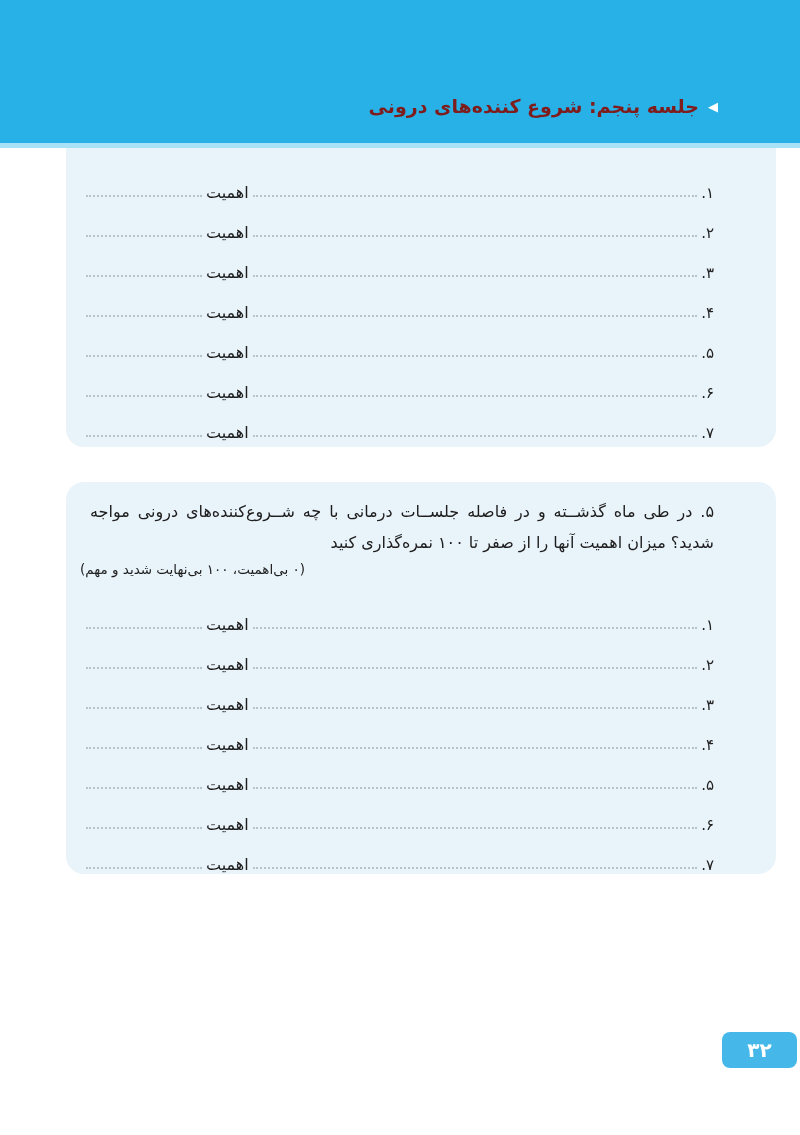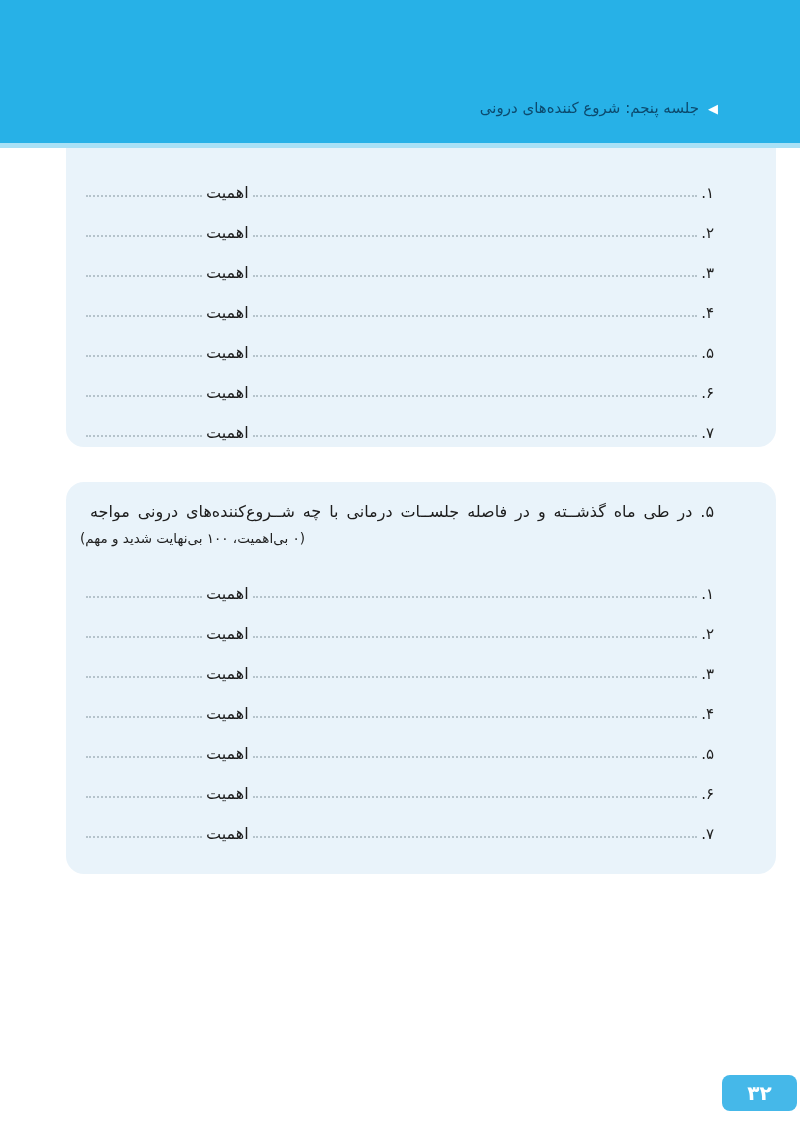--- a/index.html
+++ b/index.html
@@ -12,21 +12,21 @@
   
   .header-band{
     position:absolute;top:0;left:0;width:800px;height:143px;
     background:#27b1e7;border-bottom:5px solid #a9e1f6;
   }
   .header-inner{
     position:absolute;right:82px;bottom:26px;
     direction:rtl;text-align:right;display:flex;align-items:center;
   }
   .header-title{
-    color:#0c4a6e;font-size:15px;font-weight:normal;letter-spacing:0.2px;
+    color:#7f1d1d;font-size:19px;font-weight:bold;letter-spacing:0.2px;
   }
   .header-marker{
     color:#ffffff;font-size:13px;margin-left:9px;line-height:1;
   }
   
   .card{
     box-sizing:border-box;
     margin-left:66px;width:710px;
     background:#e9f3fa;border-radius:18px;
     padding:14px 62px 6px 14px;
@@ -62,21 +62,21 @@
   }
   .dots.long{flex:1 1 auto;}
   .dots.short{flex:0 0 116px;}
   .row-label{
     font-size:16px;line-height:1.15;color:#1d1d1d;flex:0 0 auto;margin-top:16px;
   }
   
   .page-badge{
     position:absolute;top:1032px;right:3px;width:75px;height:36px;
     background:#45b8e9;border-radius:8px;
-    display:flex;align-items:center;justify-content:center;margin-top:43px;
+    display:flex;align-items:center;justify-content:center;
   }
   .page-badge span{
     color:#ffffff;font-size:20px;font-weight:bold;line-height:1;
   }
 </style>
 </head>
 <body>
 
 <div class="header-band">
   <div class="header-inner">
@@ -130,20 +130,21 @@
       <span class="row-num">۷.</span>
       <span class="dots long"></span>
       <span class="row-label">اهمیت</span>
       <span class="dots short"></span>
     </div>
   </div>
 </div>
 
 <div class="card card2">
   <div class="qline qline1">۵. در طی ماه گذشــته و در فاصله جلســات درمانی با چه شــروع‌کننده‌های درونی مواجه</div>
+  <div class="qline qline2">شدید؟ میزان اهمیت آنها را از صفر تا ۱۰۰ نمره‌گذاری کنید</div>
   <div class="scale-note2">(۰ بی‌اهمیت، ۱۰۰ بی‌نهایت شدید و مهم)</div>
   <div class="rows">
     <div class="fill-row">
       <span class="row-num">۱.</span>
       <span class="dots long"></span>
       <span class="row-label">اهمیت</span>
       <span class="dots short"></span>
     </div>
     <div class="fill-row">
       <span class="row-num">۲.</span>

